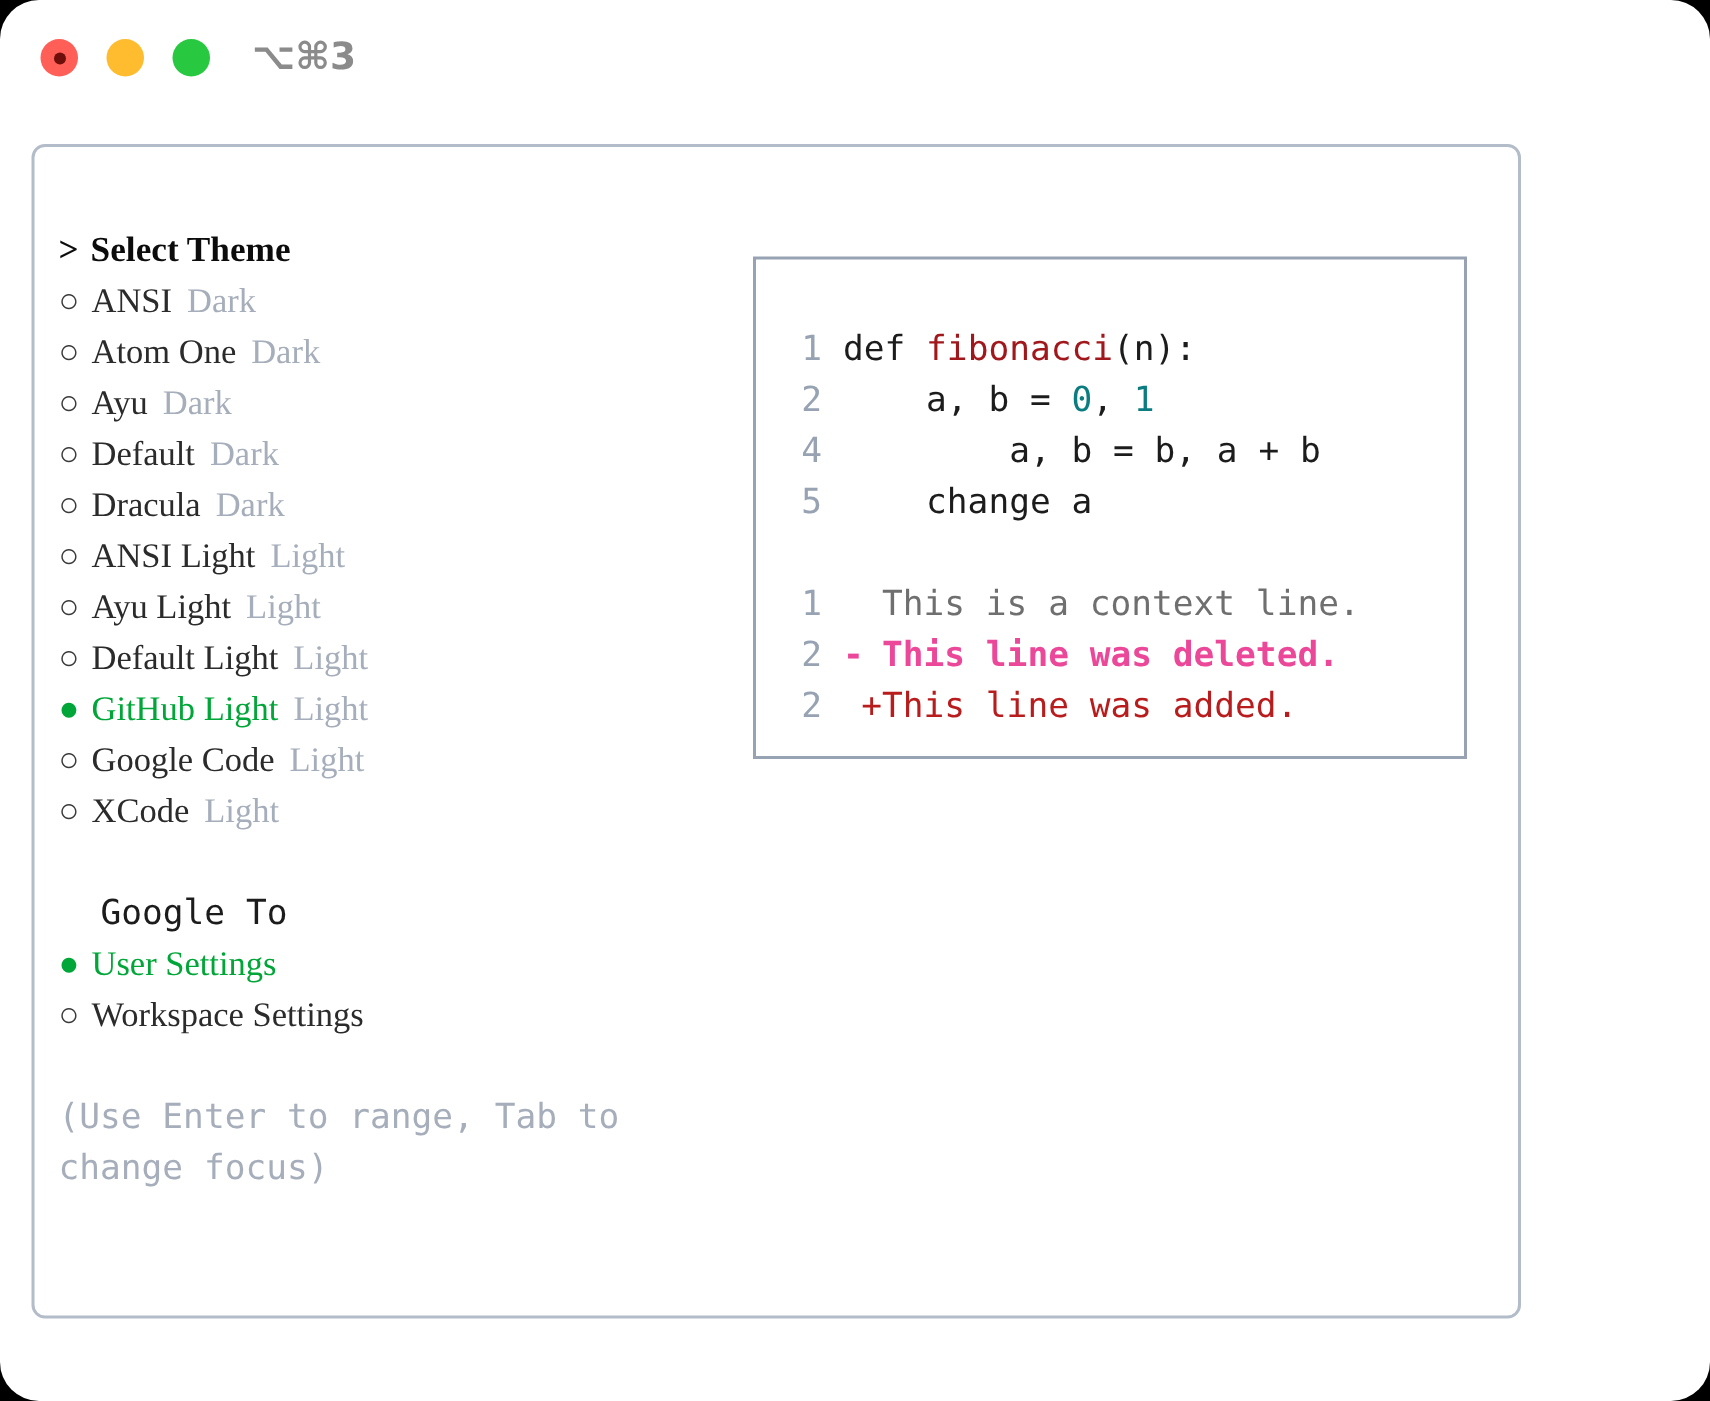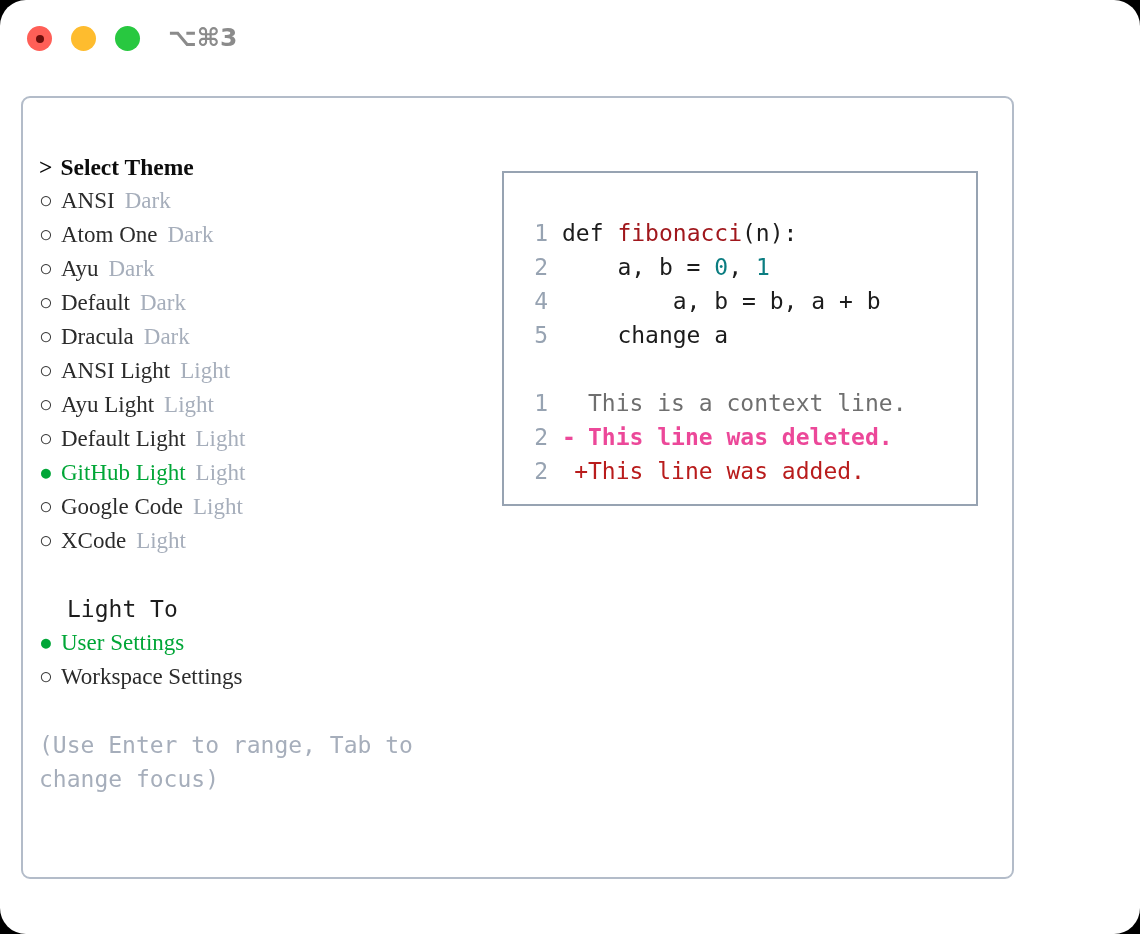--- a/index.html
+++ b/index.html
@@ -254,21 +254,21 @@
       </div>
       <div class="row">
         <span class="bullet bullet-empty">○</span><span class="theme-name">Google Code</span><span class="theme-kind">Light</span>
       </div>
       <div class="row">
         <span class="bullet bullet-empty">○</span><span class="theme-name">XCode</span><span class="theme-kind">Light</span>
       </div>
 
       <div class="spacer-sm"></div>
 
-      <div class="section-title">Light To</div>
+      <div class="section-title">Google To</div>
 
       <div class="row">
         <span class="bullet bullet-filled">●</span><span class="theme-name selected">User Settings</span>
       </div>
       <div class="row">
         <span class="bullet bullet-empty">○</span><span class="theme-name">Workspace Settings</span>
       </div>
 
       <div class="spacer-md"></div>
 

